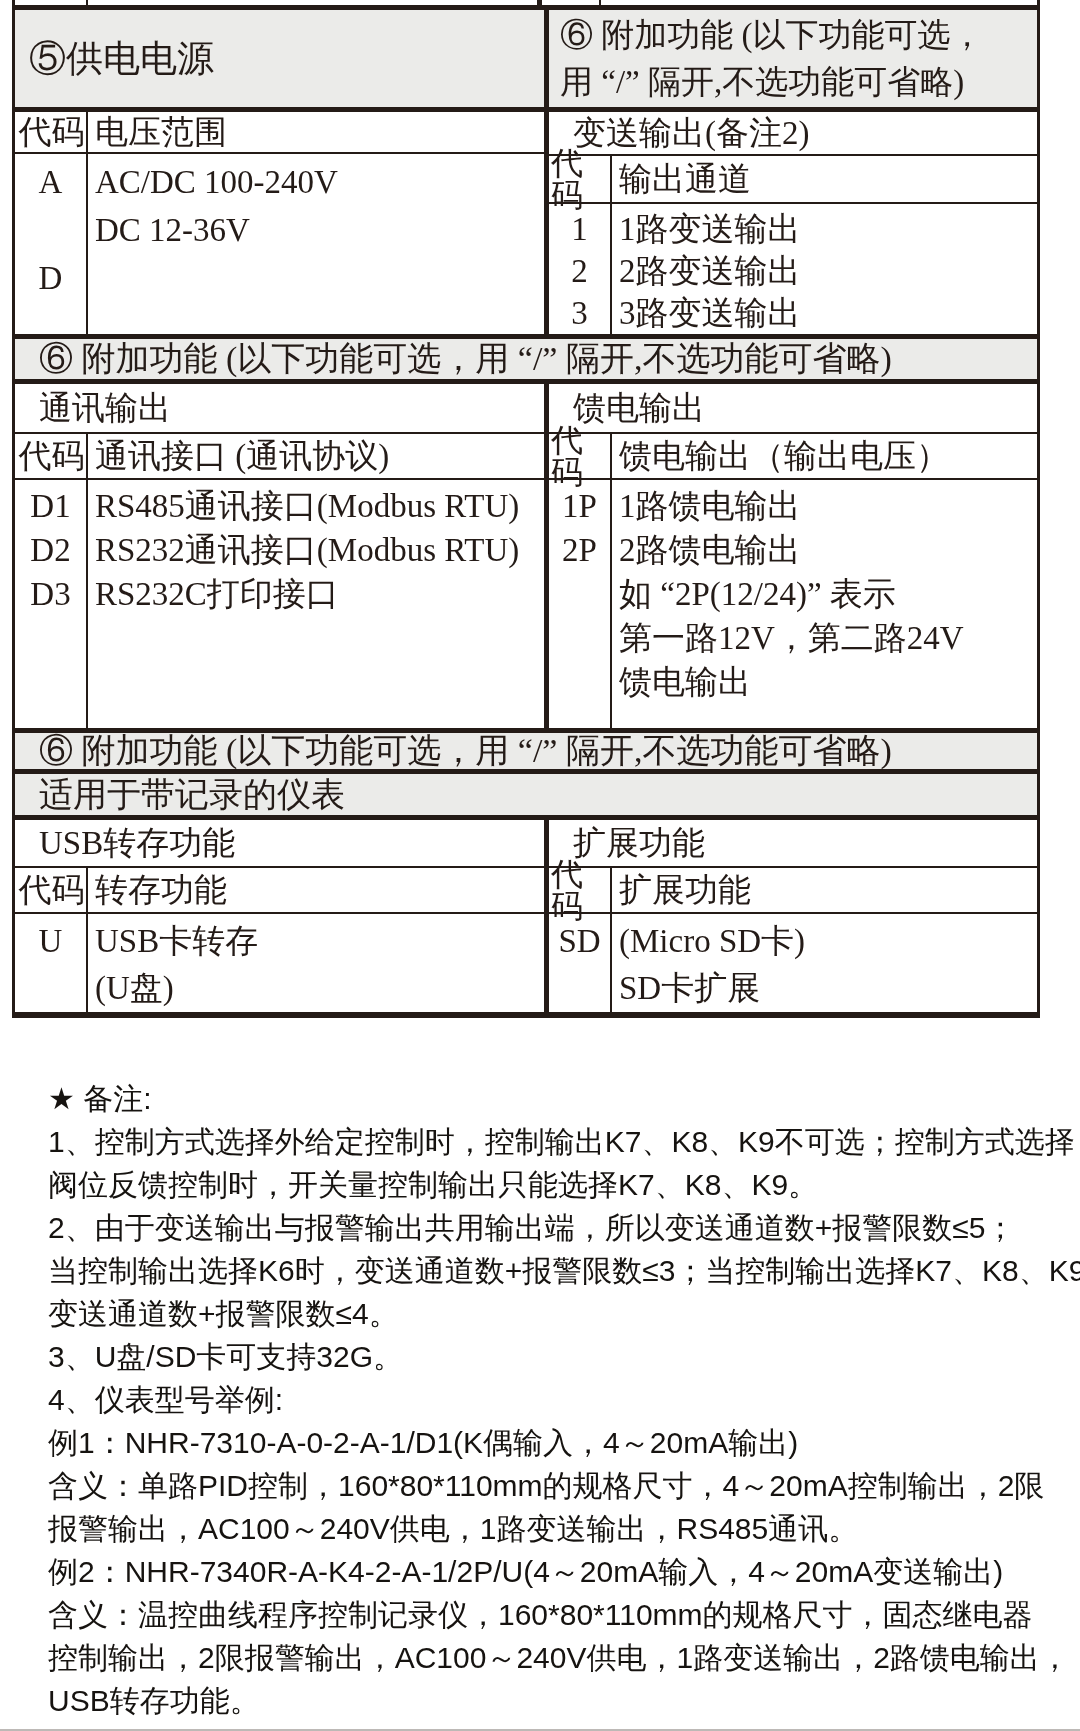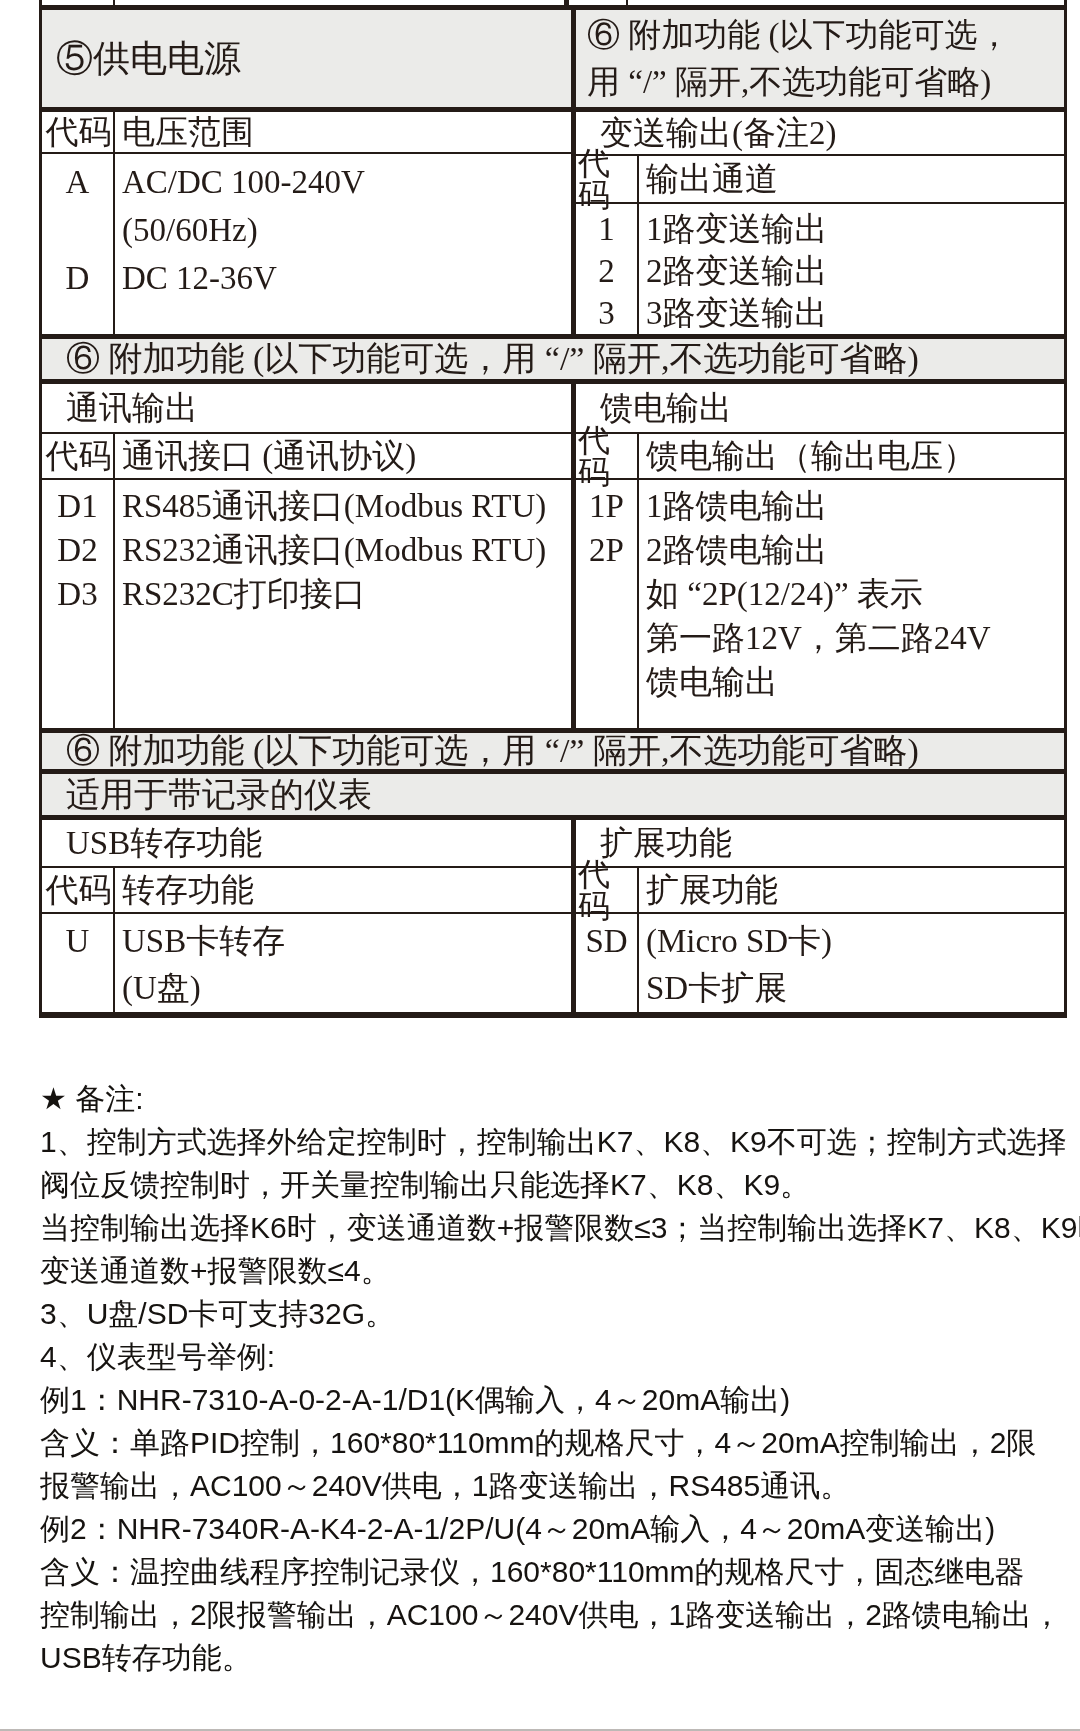--- a/index.html
+++ b/index.html
@@ -9,21 +9,21 @@
   }
   *{box-sizing:border-box;margin:0;padding:0}
   html,body{background:#888}
   .page{
     position:relative;width:1080px;height:1731px;background:var(--page);
     margin:0 auto;overflow:hidden;
     font-family:"Liberation Serif","DejaVu Serif",serif;color:var(--ink);
   }
   
   .tbl{
-    position:absolute;left:39px;top:0;width:1028px;
+    position:absolute;left:12px;top:0;width:1028px;
     border-left:3px solid var(--ink);border-right:3px solid var(--ink);
     border-bottom:6px solid var(--ink);
     font-size:33px;line-height:1;
   }
   .sliver{height:10px;border-bottom:5px solid var(--ink);display:flex}
   .sliver .c1{width:73px;border-right:2px solid var(--ink)}
   .sliver .c2{width:454px;border-right:5px solid var(--ink)}
   .sliver .c3{width:59px;border-right:2px solid var(--ink)}
   .sliver .c4{flex:1}
 
@@ -53,21 +53,21 @@
 
   .band{height:50px;border-bottom:5px solid var(--ink);background:var(--band);
         display:flex;align-items:center;padding-left:24px;font-size:34px}
   .band.top5{border-top:5px solid var(--ink)}
   .band.h46{height:46px}
   .secC{height:344px}
   .secF{height:192px}
 
   
   .notes{
-    position:absolute;left:40px;top:1078px;width:992px;
+    position:absolute;left:48px;top:1078px;width:992px;
     font-family:"Liberation Sans","DejaVu Sans",sans-serif;
     font-size:30px;font-weight:500;color:#161310;
   }
   .notes .nline{height:43px;display:flex;align-items:center;white-space:nowrap}
   .bottom-edge{position:absolute;left:0;right:0;bottom:0;height:2px;background:#bdb9b6}
 </style>
 </head>
 <body>
 
 <div class="page">
@@ -89,21 +89,20 @@
           <div class="valcol">电压范围</div>
         </div>
         <div class="data">
           <div class="codecell">
             <div class="ln lnA">A</div>
             <div class="ln lnA"></div>
             <div class="ln lnA">D</div>
           </div>
           <div class="valcell">
             <div class="ln lnA">AC/DC 100-240V</div>
-            <div class="ln lnA">(50/60Hz)</div>
             <div class="ln lnA">DC 12-36V</div>
           </div>
         </div>
       </div>
       <div class="R">
         <div class="h-addon gray">
           <div>⑥ 附加功能 (以下功能可选，</div>
           <div>用 “/” 隔开,不选功能可省略)</div>
         </div>
         <div class="row r44">
@@ -218,20 +217,21 @@
         </div>
       </div>
     </div>
 
   </div>
 
   <div class="notes">
     <div class="nline">★ 备注:</div>
     <div class="nline">1、控制方式选择外给定控制时，控制输出K7、K8、K9不可选；控制方式选择</div>
     <div class="nline">阀位反馈控制时，开关量控制输出只能选择K7、K8、K9。</div>
+    <div class="nline">2、由于变送输出与报警输出共用输出端，所以变送通道数+报警限数≤5；</div>
     <div class="nline">当控制输出选择K6时，变送通道数+报警限数≤3；当控制输出选择K7、K8、K9时，</div>
     <div class="nline">变送通道数+报警限数≤4。</div>
     <div class="nline">3、U盘/SD卡可支持32G。</div>
     <div class="nline">4、仪表型号举例:</div>
     <div class="nline">例1：NHR-7310-A-0-2-A-1/D1(K偶输入，4～20mA输出)</div>
     <div class="nline">含义：单路PID控制，160*80*110mm的规格尺寸，4～20mA控制输出，2限</div>
     <div class="nline">报警输出，AC100～240V供电，1路变送输出，RS485通讯。</div>
     <div class="nline">例2：NHR-7340R-A-K4-2-A-1/2P/U(4～20mA输入，4～20mA变送输出)</div>
     <div class="nline">含义：温控曲线程序控制记录仪，160*80*110mm的规格尺寸，固态继电器</div>
     <div class="nline">控制输出，2限报警输出，AC100～240V供电，1路变送输出，2路馈电输出，</div>

